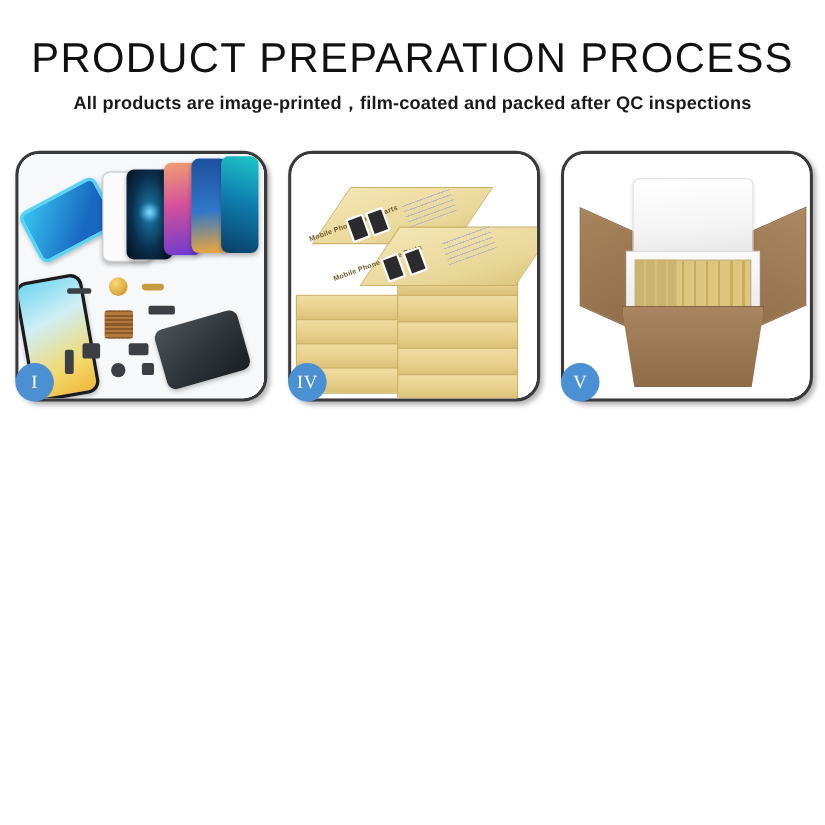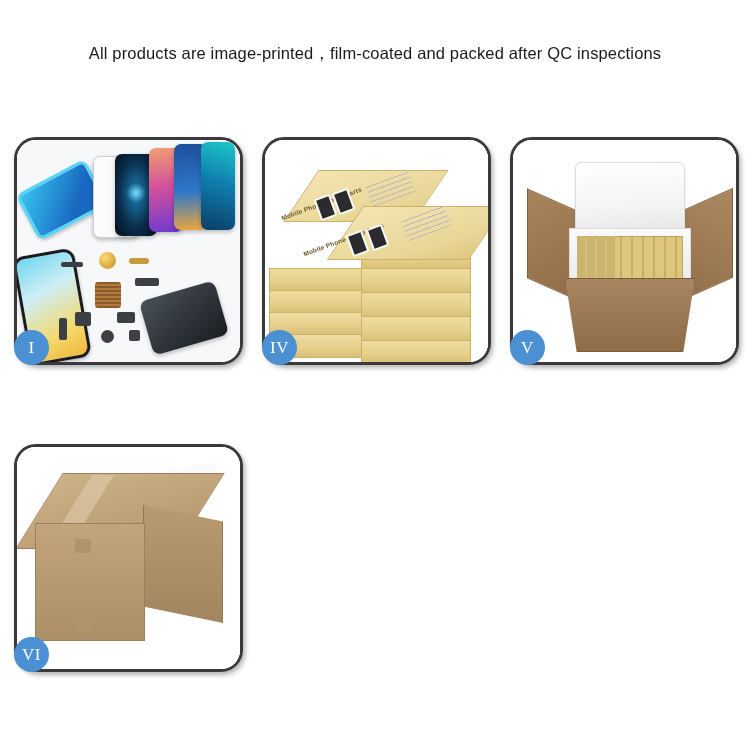--- a/index.html
+++ b/index.html
@@ -18,21 +18,21 @@
   .title {
     font-size: 38px;
     font-weight: 400;
     letter-spacing: 1.2px;
     color: #111111;
     line-height: 1.05;
     white-space: nowrap;
   }
   .subtitle {
     font-size: 16.5px;
-    font-weight: 400;
+    font-weight: 700;
     color: #1a1a1a;
     margin-top: 9px;
     letter-spacing: 0.15px;
     white-space: nowrap;
   }
 
   
   .grid {
     position: absolute;
     left: 14px; top: 137px;
@@ -302,20 +302,21 @@
   .film6 {
     position:absolute; left: 120px; top: 20px; width: 80px; height: 24px;
     background: linear-gradient(120deg, rgba(255,255,255,.85), rgba(230,235,240,.35));
     transform: rotate(-6deg); border-radius: 3px;
   }
 </style>
 </head>
 <body>
 
 <div class="header">
+  <div class="title">PRODUCT PREPARATION PROCESS</div>
   <div class="subtitle">All products are image-printed，film-coated and packed after QC inspections</div>
 </div>
 
 <div class="grid">
 
   <div class="panel">
     <div class="panel-inner">
       <div class="scene p1">
         <div class="ph ph1"></div>
         <div class="ph ph2"></div>
@@ -379,28 +380,14 @@
         <div class="foamlid5"></div>
         <div class="foambox5"></div>
         <div class="goldstack5"></div>
         <div class="goldstack5b"></div>
         <div class="carton5"></div>
       </div>
     </div>
     <div class="badge">V</div>
   </div>
 
-  <div class="panel">
-    <div class="panel-inner">
-      <div class="scene p6">
-        <div class="film6"></div>
-        <div class="bx6top"></div>
-        <div class="tape6"></div>
-        <div class="bx6side"></div>
-        <div class="bx6front"></div>
-        <div class="tab6a"></div>
-        <div class="tab6b"></div>
-      </div>
-    </div>
-    <div class="badge">VI</div>
-  </div>
 
 </div>
 
 </body></html>

